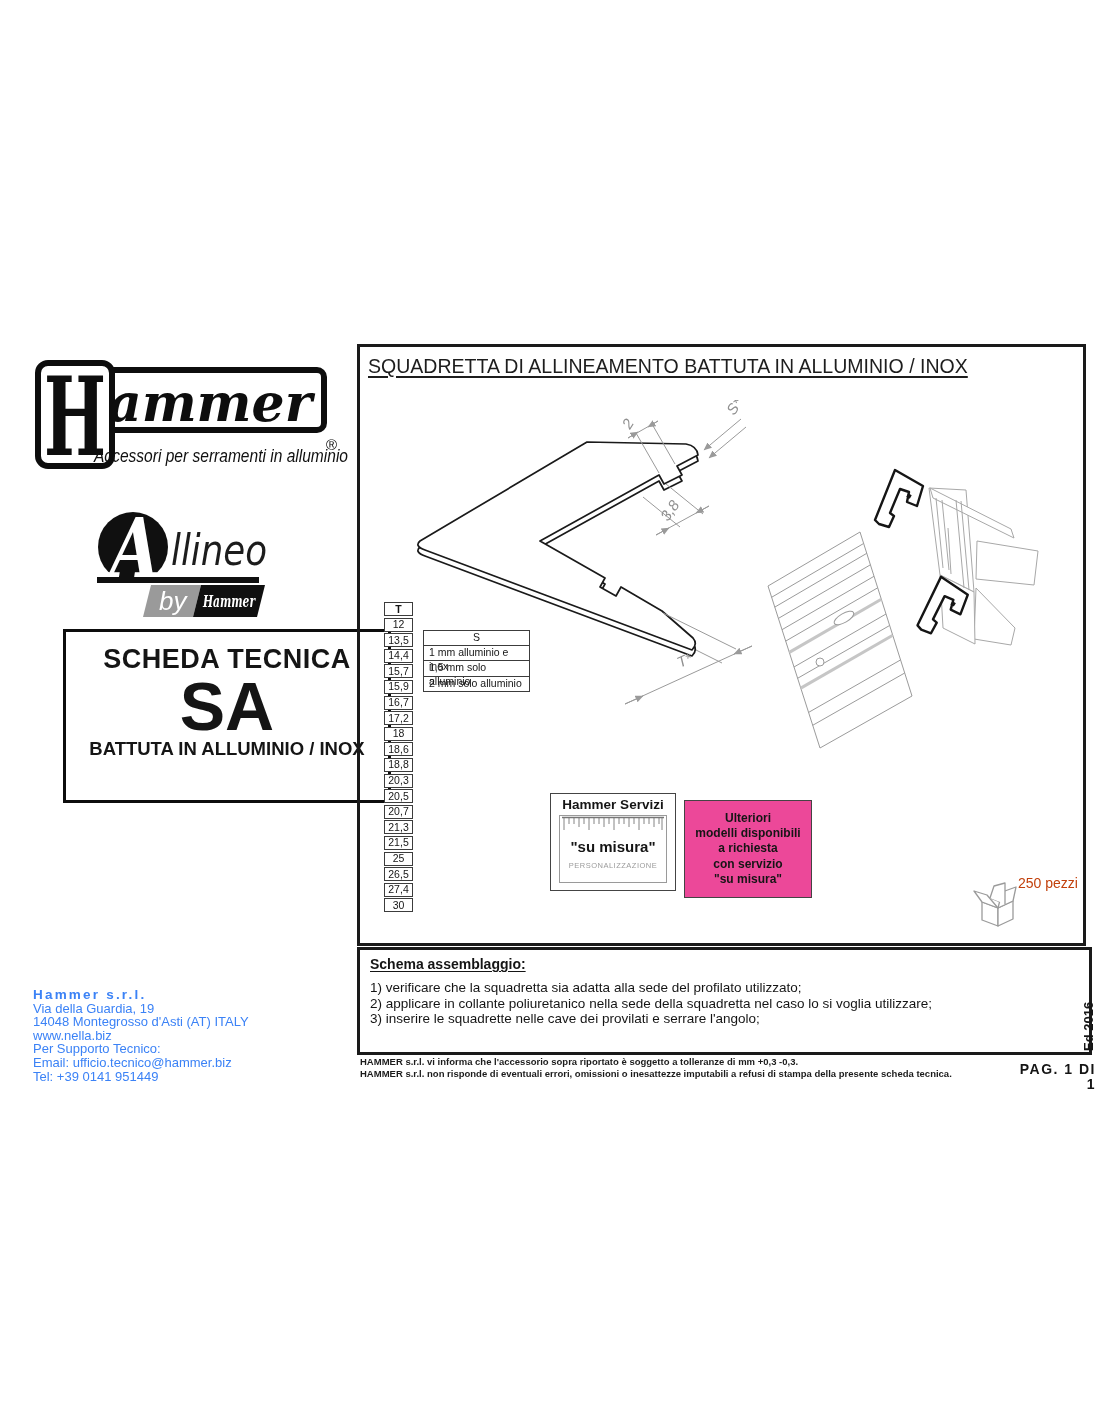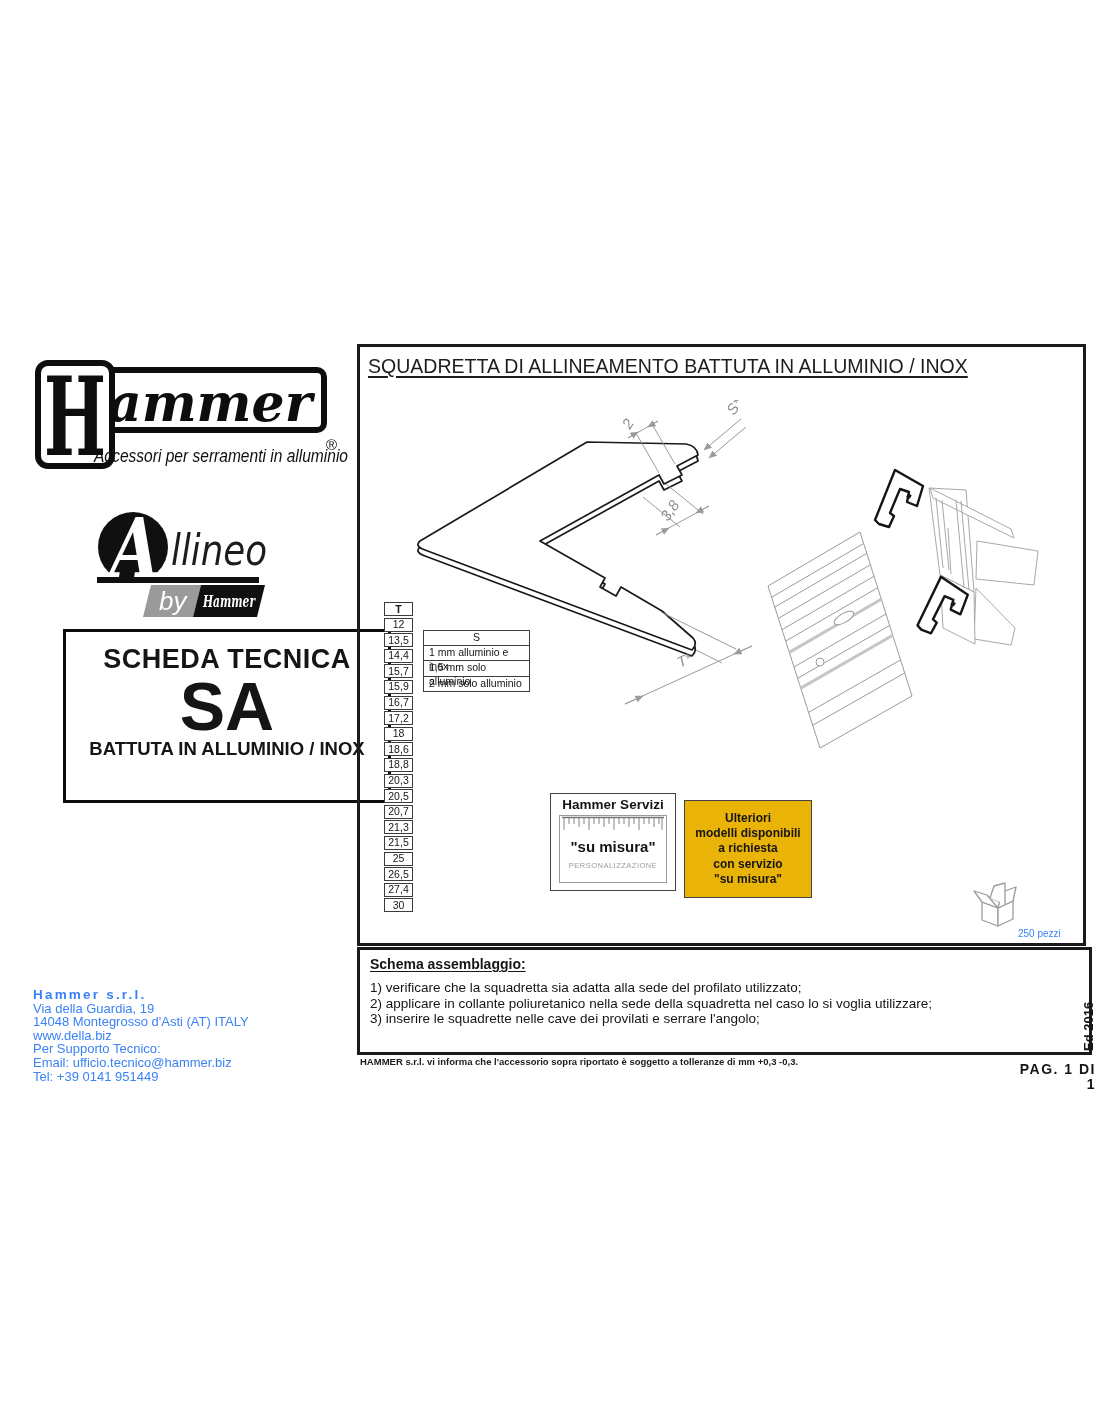--- a/index.html
+++ b/index.html
@@ -32,23 +32,23 @@
   .s-head{text-align:center;padding-left:0;margin-top:0;}
 
   .servizi-card{left:190px;top:446px;width:124px;height:96px;border:1.5px solid #444;text-align:center;background:#fff;}
   .servizi-title{font-size:13.5px;font-weight:bold;margin-top:3px;}
   .servizi-inner{margin:3px auto 0;width:106px;height:66px;border:1px solid #9a9a9a;overflow:hidden;}
   .servizi-quote{font-size:15px;font-weight:bold;margin-top:1px;}
   .servizi-caption{font-size:7.5px;color:#9b9b9b;letter-spacing:.5px;margin-top:6px;}
 
   .note-card{left:324px;top:453px;width:126px;height:96px;border:1.5px solid #444;
              display:flex;flex-direction:column;justify-content:center;text-align:center;
-             font-size:12px;font-weight:bold;line-height:1.27;background:#eab308;}
-
-  .pack-qty{left:658px;top:581px;font-size:10px;color:#3b82f6;}
+             font-size:12px;font-weight:bold;line-height:1.27;background:#ec4899;}
+
+  .pack-qty{left:658px;top:528px;font-size:14px;color:#c2410c;}
 
   
   .schema-panel{left:357px;top:947px;width:723px;height:102px;border:3px solid #1a1a1a;padding-left:6px;}
   .schema-title{left:10px;top:6px;font-size:14px;font-weight:bold;text-decoration:underline;text-underline-offset:2px;}
   .schema-steps{left:10px;top:30px;font-size:13.5px;line-height:15.5px;}
 
   .fineprint{left:360px;top:1056px;font-size:9.5px;font-weight:bold;line-height:11.5px;color:#1c1c1c;}
 
   .address{left:33px;top:988px;font-size:13px;line-height:13.6px;color:#3b82f6;}
   .company{font-weight:bold;letter-spacing:2.2px;font-size:13.5px;}
@@ -266,27 +266,28 @@
     <div class="abs schema-title">Schema assemblaggio:</div>
     <div class="abs schema-steps">
       <div>1) verificare che la squadretta sia adatta alla sede del profilato utilizzato;</div>
       <div>2) applicare in collante poliuretanico nella sede della squadretta nel caso lo si voglia utilizzare;</div>
       <div>3) inserire le squadrette nelle cave dei provilati e serrare l'angolo;</div>
     </div>
   </div>
 
   <div class="abs fineprint">
     <div>HAMMER s.r.l. vi informa che l'accessorio sopra riportato è soggetto a tolleranze di mm +0,3 -0,3.</div>
+    <div>HAMMER s.r.l. non risponde di eventuali errori, omissioni o inesattezze imputabili a refusi di stampa della presente scheda tecnica.</div>
   </div>
 
   <div class="abs address">
     <div class="company">Hammer s.r.l.</div>
     <div>Via della Guardia, 19</div>
     <div>14048 Montegrosso d'Asti (AT) ITALY</div>
-    <div>www.della.biz</div>
+    <div>www.nella.biz</div>
     <div>Per Supporto Tecnico:</div>
     <div>Email: ufficio.tecnico@hammer.biz</div>
     <div>Tel:  +39 0141 951449</div>
   </div>
 
   <div class="abs edition">Ed 2016</div>
 
   <div class="abs page-num">
     <div>PAG. 1 DI</div>
     <div>1</div>

